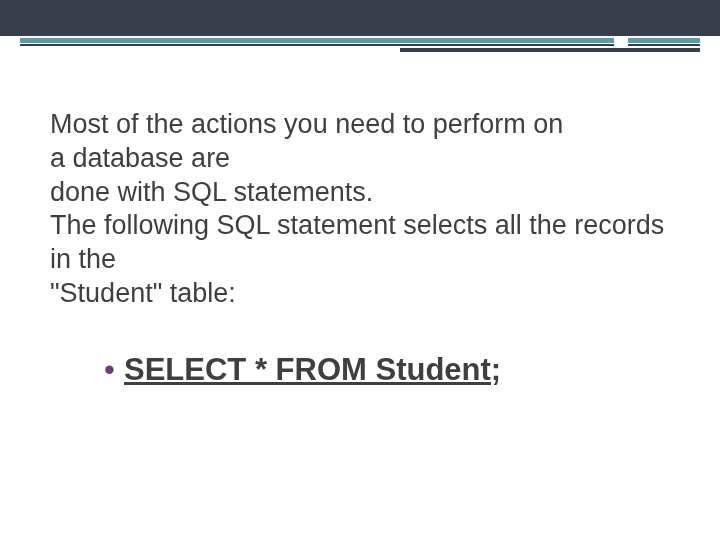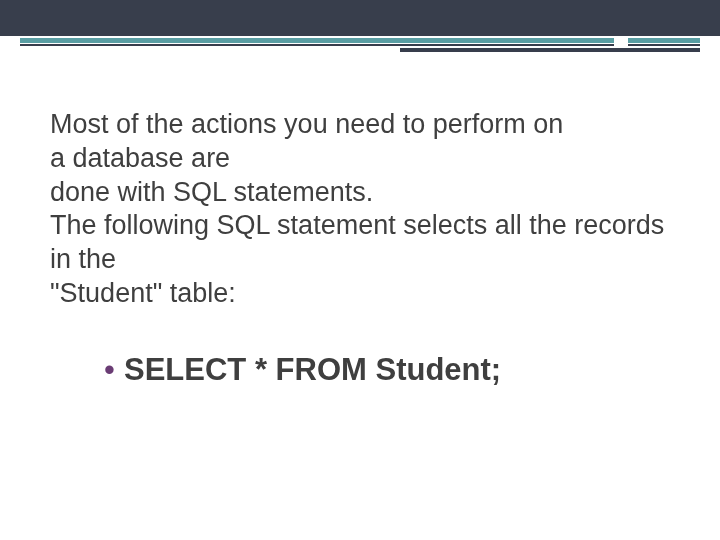--- a/index.html
+++ b/index.html
@@ -81,20 +81,21 @@
     margin-top: 40px;
     padding-left: 74px;
   }
 
   .bullet-line {
     position: relative;
     font-size: 31px;
     font-weight: 600;
     color: #3f3f3f;
     line-height: 1.2;
+    text-decoration: underline;
   }
   .bullet-line::before {
     content: "•";
     position: absolute;
     left: -20px;
     top: 0;
     color: #6a3c74;
     font-size: 31px;
     font-weight: 400;
   }

